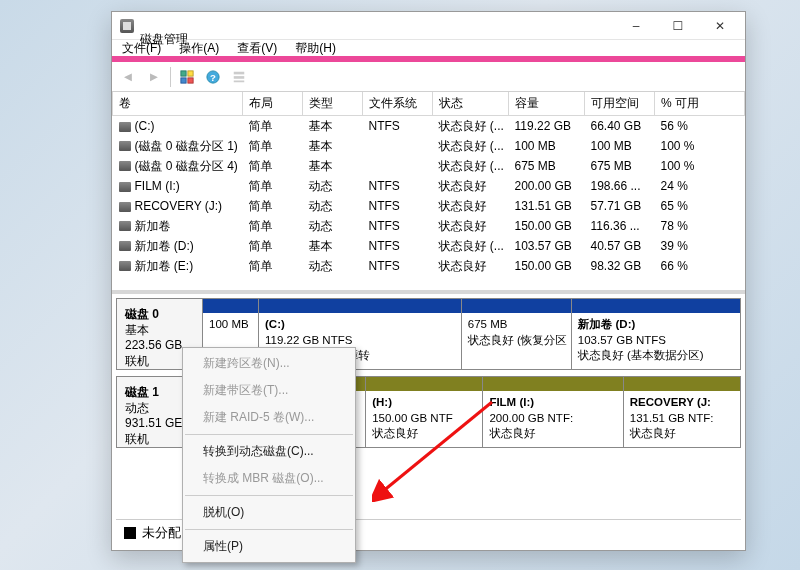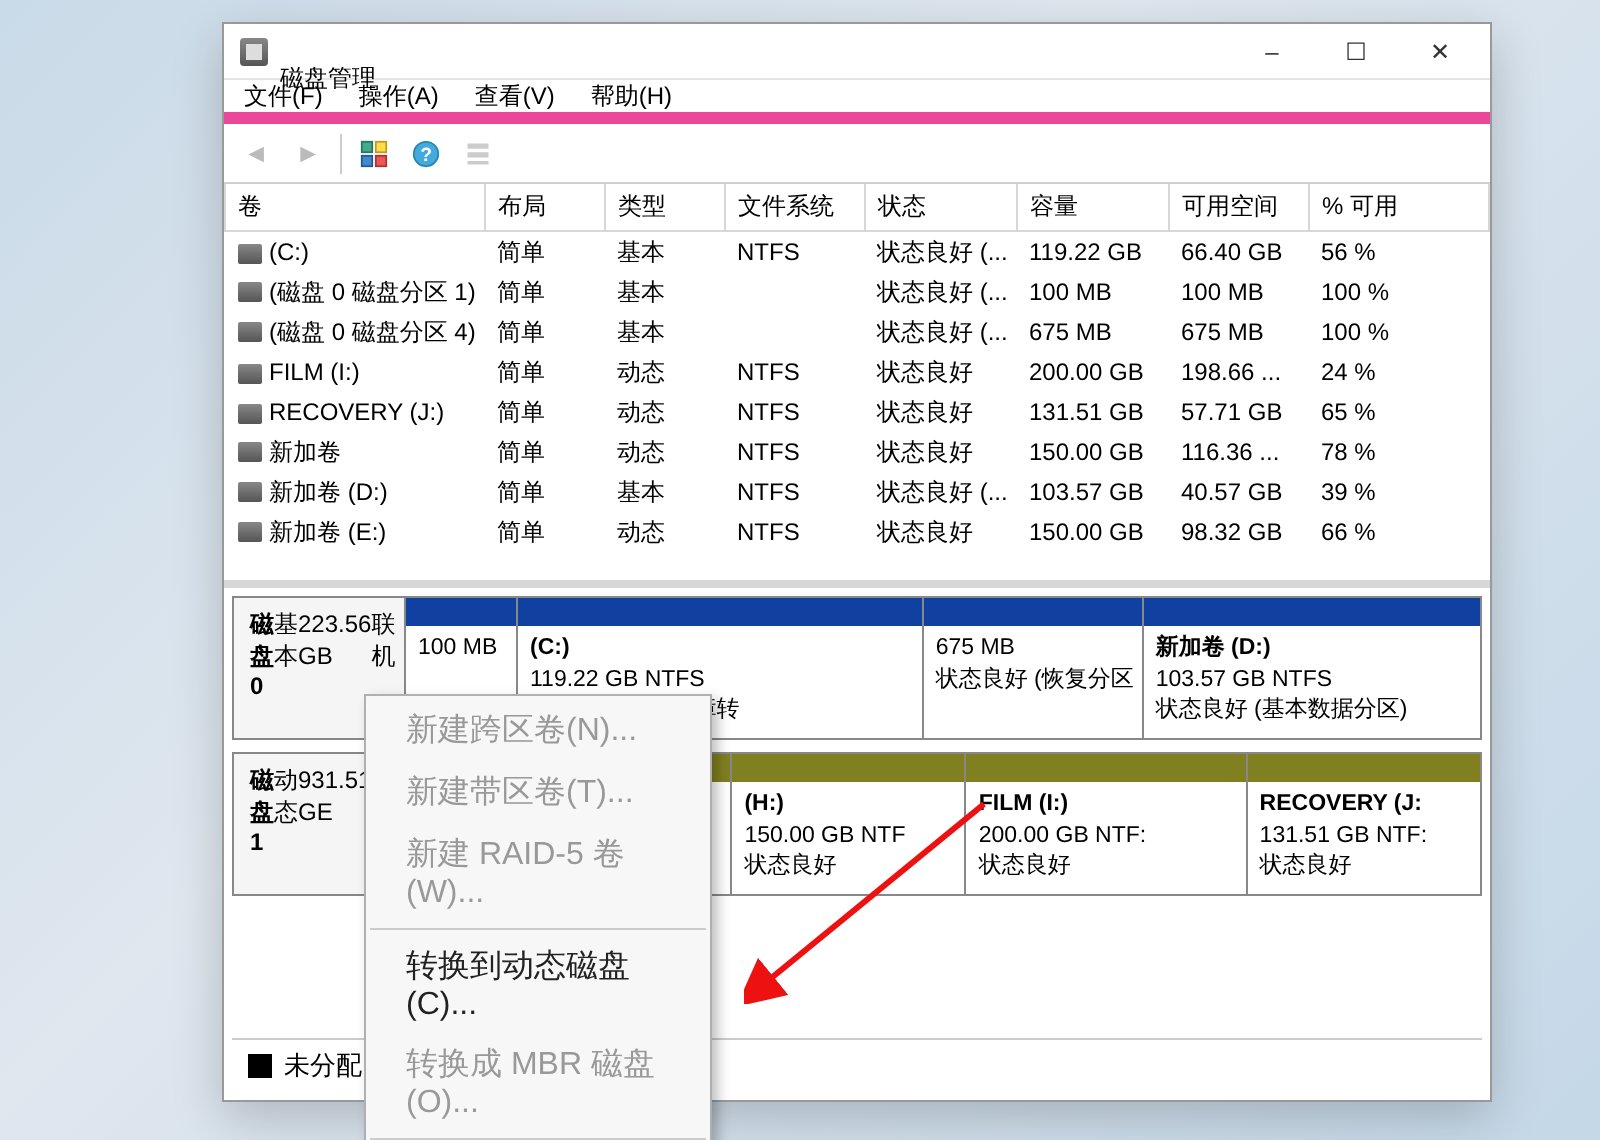--- a/index.html
+++ b/index.html
@@ -97,20 +97,21 @@
     display:flex;
     border:1px solid #888;
     height:72px;
   }
   .diskhead {
     width:86px;
     padding:6px 8px;
     border-right:1px solid #888;
     background:#f5f5f5;
     display:flex;
+    flex-direction:column;
     line-height:1.3;
   }
   .diskhead .dicon { width:18px; height:14px; background:#888; margin-bottom:2px; border-radius:1px; }
   .diskhead b { font-weight:bold; }
   .parts { flex:1; display:flex; }
   .part {
     border-right:1px solid #888;
     display:flex;
     flex-direction:column;
     overflow:hidden;
@@ -143,21 +144,21 @@
     left:70px; top:335px;
     width:174px;
     background:#f7f7f7;
     border:1px solid #b0b0b0;
     box-shadow:3px 3px 6px rgba(0,0,0,.25);
     padding:2px 0;
     z-index:10;
   }
   .ctx-item {
     padding:5px 20px;
-    font-size:16px;
+    font-size:12px;
     color:#222;
   }
   .ctx-item.disabled { color:#999; }
   .ctx-sep { height:1px; background:#ccc; margin:3px 2px; }
   .arrow {
     position:absolute;
     left:260px; top:380px;
     width:130px; height:110px;
     pointer-events:none;
     z-index:11;

